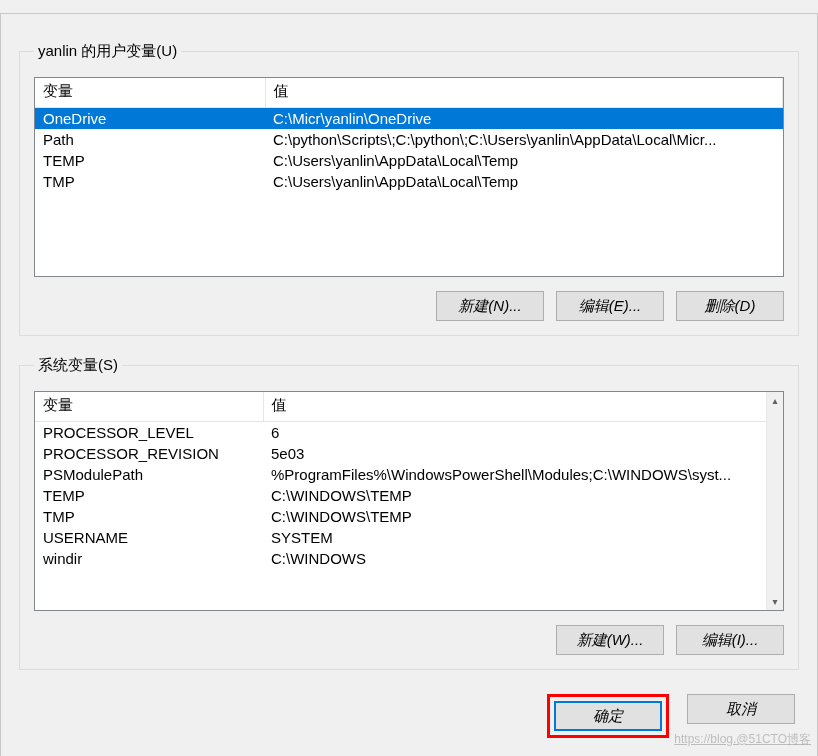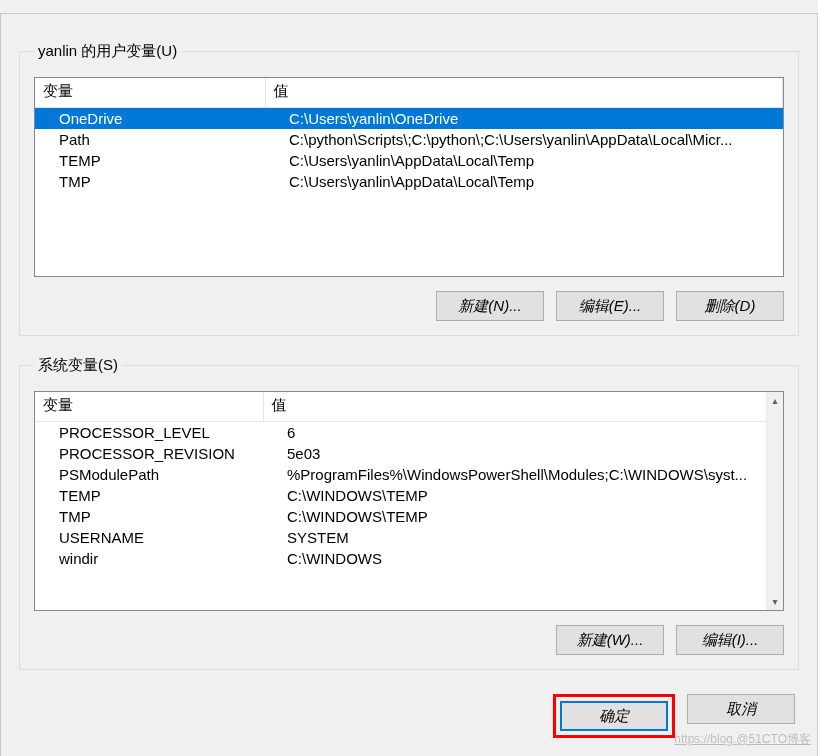--- a/index.html
+++ b/index.html
@@ -46,21 +46,21 @@
   .listbox th {
     text-align: left;
     font-weight: normal;
     background: #fff;
     border-bottom: 1px solid #e5e5e5;
     border-right: 1px solid #e5e5e5;
     padding: 4px 8px 6px 8px;
     font-size: 15px;
   }
   .listbox td {
-    padding: 2px 8px 2px 24px;
+    padding: 2px 8px 2px 8px;
     white-space: nowrap;
     overflow: hidden;
     text-overflow: ellipsis;
     font-size: 15px;
   }
   .listbox tr.selected td {
     background: #0078d7;
     color: #fff;
   }
   .user-listbox { height: 200px; }
@@ -112,21 +112,21 @@
     font-style: italic;
   }
   .win-btn.default {
     border: 2px solid #0078d7;
     background: #e1e1e1;
   }
 
   .dialog-buttons {
     display: flex;
     justify-content: flex-end;
-    gap: 12px;
+    gap: 18px;
     padding: 12px 22px 16px 8px;
   }
   .ok-highlight {
     border: 3px solid #ff0000;
     padding: 4px;
     display: inline-block;
   }
 
   .watermark {
     position: absolute;
@@ -154,21 +154,21 @@
           </colgroup>
         <thead>
           <tr>
             <th>变量</th>
             <th>值</th>
           </tr>
         </thead>
         <tbody>
           <tr class="selected">
             <td>OneDrive</td>
-            <td>C:\Users\yanlin\OneDrive</td>
+            <td>C:\Micr\yanlin\OneDrive</td>
           </tr>
           <tr>
             <td>Path</td>
             <td>C:\python\Scripts\;C:\python\;C:\Users\yanlin\AppData\Local\Micr...</td>
           </tr>
           <tr>
             <td>TEMP</td>
             <td>C:\Users\yanlin\AppData\Local\Temp</td>
           </tr>
           <tr>

